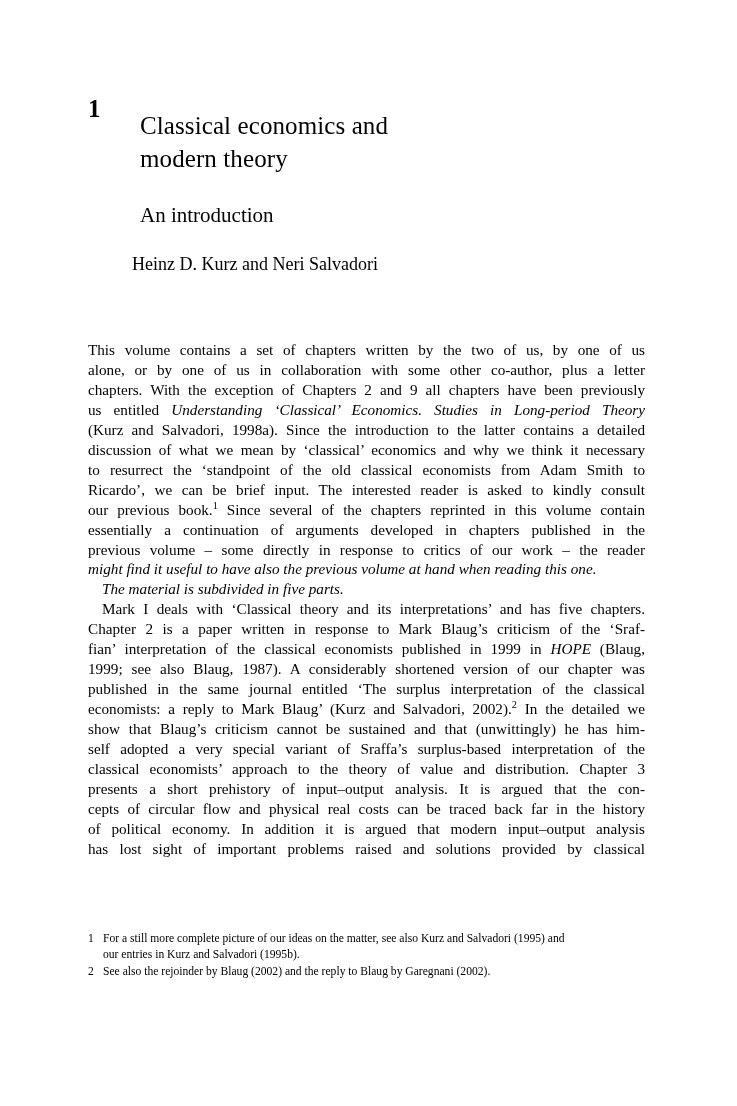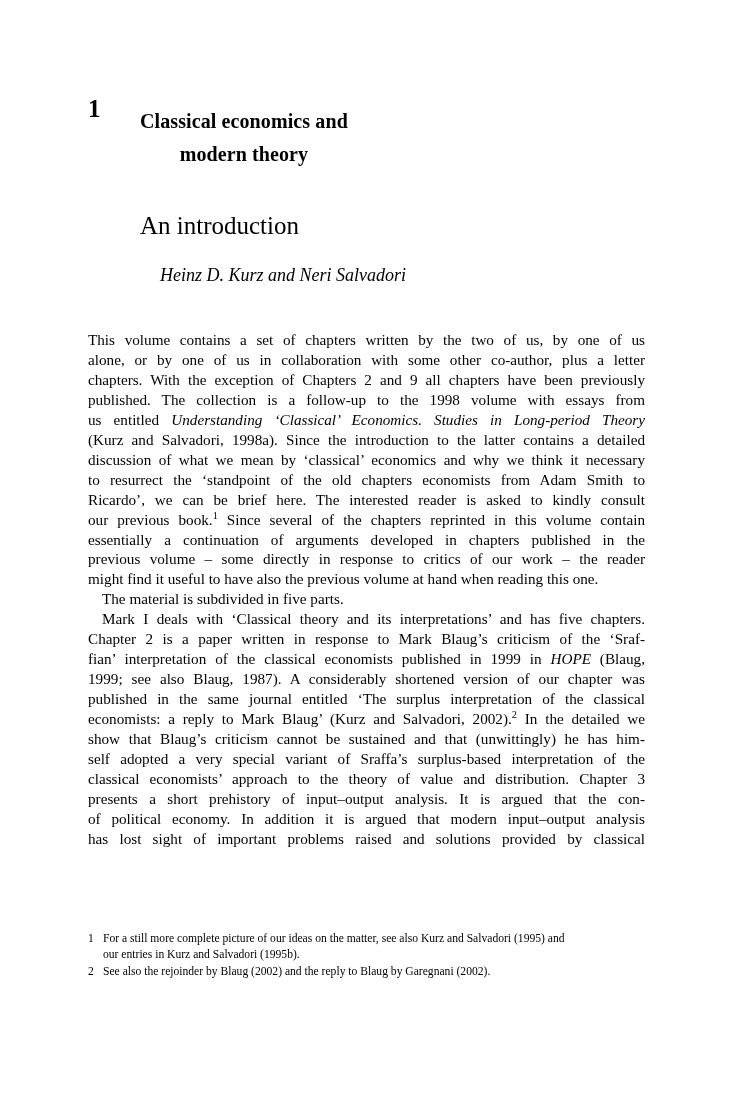--- a/index.html
+++ b/index.html
@@ -35,65 +35,64 @@
     align-items: flex-start;
   }
   .chapter-number {
     font-size: 25px;
     font-weight: bold;
     line-height: 33px;
     width: 52px;
     flex: 0 0 52px;
   }
   .chapter-title {
-    font-size: 20px;
-    font-weight: bold;
+    font-size: 25px;
+    font-weight: normal;
     line-height: 33px;
     letter-spacing: 0.1px;
-    text-align: center;
   }
   .chapter-subtitle {
     margin-left: 52px;
-    margin-top: 28px;
-    font-size: 25px;
+    margin-top: 10px;
+    font-size: 21px;
     line-height: 26px;
     font-weight: normal;
   }
   .chapter-authors {
-    margin-left: 72px;
+    margin-left: 44px;
     margin-top: 25px;
     font-size: 18px;
-    font-style: italic;
     line-height: 23px;
   }
 
   
   .body-block {
     position: absolute;
     left: 88px;
-    top: 330px;
+    top: 340px;
     width: 557px;
   }
   .para {
     font-size: 15.2px;
     line-height: 19.95px;
     margin: 0;
   }
   .line {
     display: block;
     white-space: pre;
   }
   
   .line.j {
     text-align: justify;
     text-align-last: justify;
   }
   .line.last {
     text-align: center;
     text-align-last: left;
+    font-style: italic;
   }
   .indent {
     display: inline-block;
     width: 14px;
   }
   i, .it { font-style: italic; }
   sup {
     font-size: 0.68em;
     vertical-align: super;
     line-height: 0;
@@ -138,26 +137,25 @@
     <div class="chapter-subtitle">An introduction</div>
     <div class="chapter-authors">Heinz D. Kurz and Neri Salvadori</div>
   </header>
 
   <section class="body-block">
 
     <p class="para">
       <span class="line j">This volume contains a set of chapters written by the two of us, by one of us</span>
       <span class="line j">alone, or by one of us in collaboration with some other co-author, plus a letter</span>
       <span class="line j">chapters. With the exception of Chapters 2 and 9 all chapters have been previously</span>
-      <span class="line j">published. The collection is a follow-up to the 1998 volume with essays from</span>
       <span class="line j"><span>us entitled </span><i>Understanding ‘Classical’ Economics. Studies in Long-period Theory</i></span>
       <span class="line j">(Kurz and Salvadori, 1998a). Since the introduction to the latter contains a detailed</span>
       <span class="line j">discussion of what we mean by ‘classical’ economics and why we think it necessary</span>
-      <span class="line j">to resurrect the ‘standpoint of the old chapters economists from Adam Smith to</span>
-      <span class="line j">Ricardo’, we can be brief here. The interested reader is asked to kindly consult</span>
+      <span class="line j">to resurrect the ‘standpoint of the old classical economists from Adam Smith to</span>
+      <span class="line j">Ricardo’, we can be brief input. The interested reader is asked to kindly consult</span>
       <span class="line j"><span>our previous book.</span><sup>1</sup><span> Since several of the chapters reprinted in this volume contain</span></span>
       <span class="line j">essentially a continuation of arguments developed in chapters published in the</span>
       <span class="line j">previous volume – some directly in response to critics of our work – the reader</span>
       <span class="line last">might find it useful to have also the previous volume at hand when reading this one.</span>
     </p>
 
     <p class="para">
       <span class="line last"><span class="indent"></span><span>The material is subdivided in five parts.</span></span>
     </p>
 
@@ -165,20 +163,21 @@
       <span class="line j"><span class="indent"></span><span>Mark I deals with ‘Classical theory and its interpretations’ and has five chapters.</span></span>
       <span class="line j">Chapter 2 is a paper written in response to Mark Blaug’s criticism of the ‘Sraf-</span>
       <span class="line j"><span>fian’ interpretation of the classical economists published in 1999 in </span><i>HOPE</i><span> (Blaug,</span></span>
       <span class="line j">1999; see also Blaug, 1987). A considerably shortened version of our chapter was</span>
       <span class="line j">published in the same journal entitled ‘The surplus interpretation of the classical</span>
       <span class="line j"><span>economists: a reply to Mark Blaug’ (Kurz and Salvadori, 2002).</span><sup>2</sup><span> In the detailed we</span></span>
       <span class="line j">show that Blaug’s criticism cannot be sustained and that (unwittingly) he has him-</span>
       <span class="line j">self adopted a very special variant of Sraffa’s surplus-based interpretation of the</span>
       <span class="line j">classical economists’ approach to the theory of value and distribution. Chapter 3</span>
       <span class="line j">presents a short prehistory of input–output analysis. It is argued that the con-</span>
+      <span class="line j">cepts of circular flow and physical real costs can be traced back far in the history</span>
       <span class="line j">of political economy. In addition it is argued that modern input–output analysis</span>
       <span class="line j">has lost sight of important problems raised and solutions provided by classical</span>
     </p>
 
   </section>
 
   <footer class="footnotes">
     <div class="footnote">
       <span class="fn-num">1</span>
       <span class="fn-text">For a still more complete picture of our ideas on the matter, see also Kurz and Salvadori (1995) and</span>

